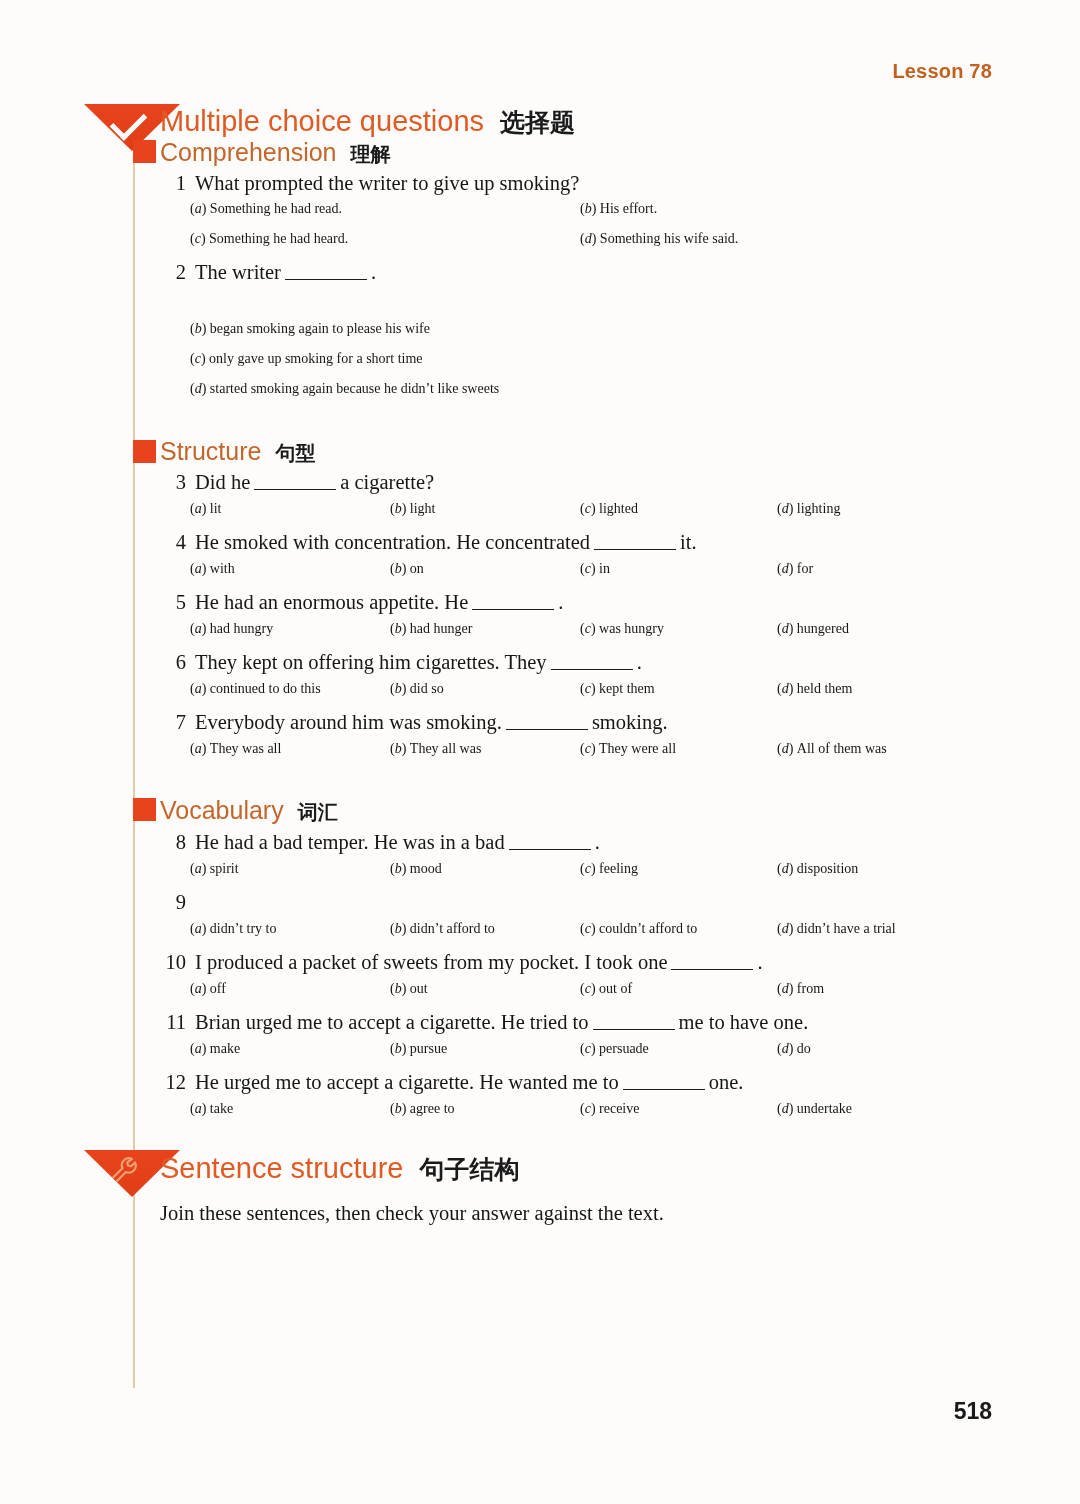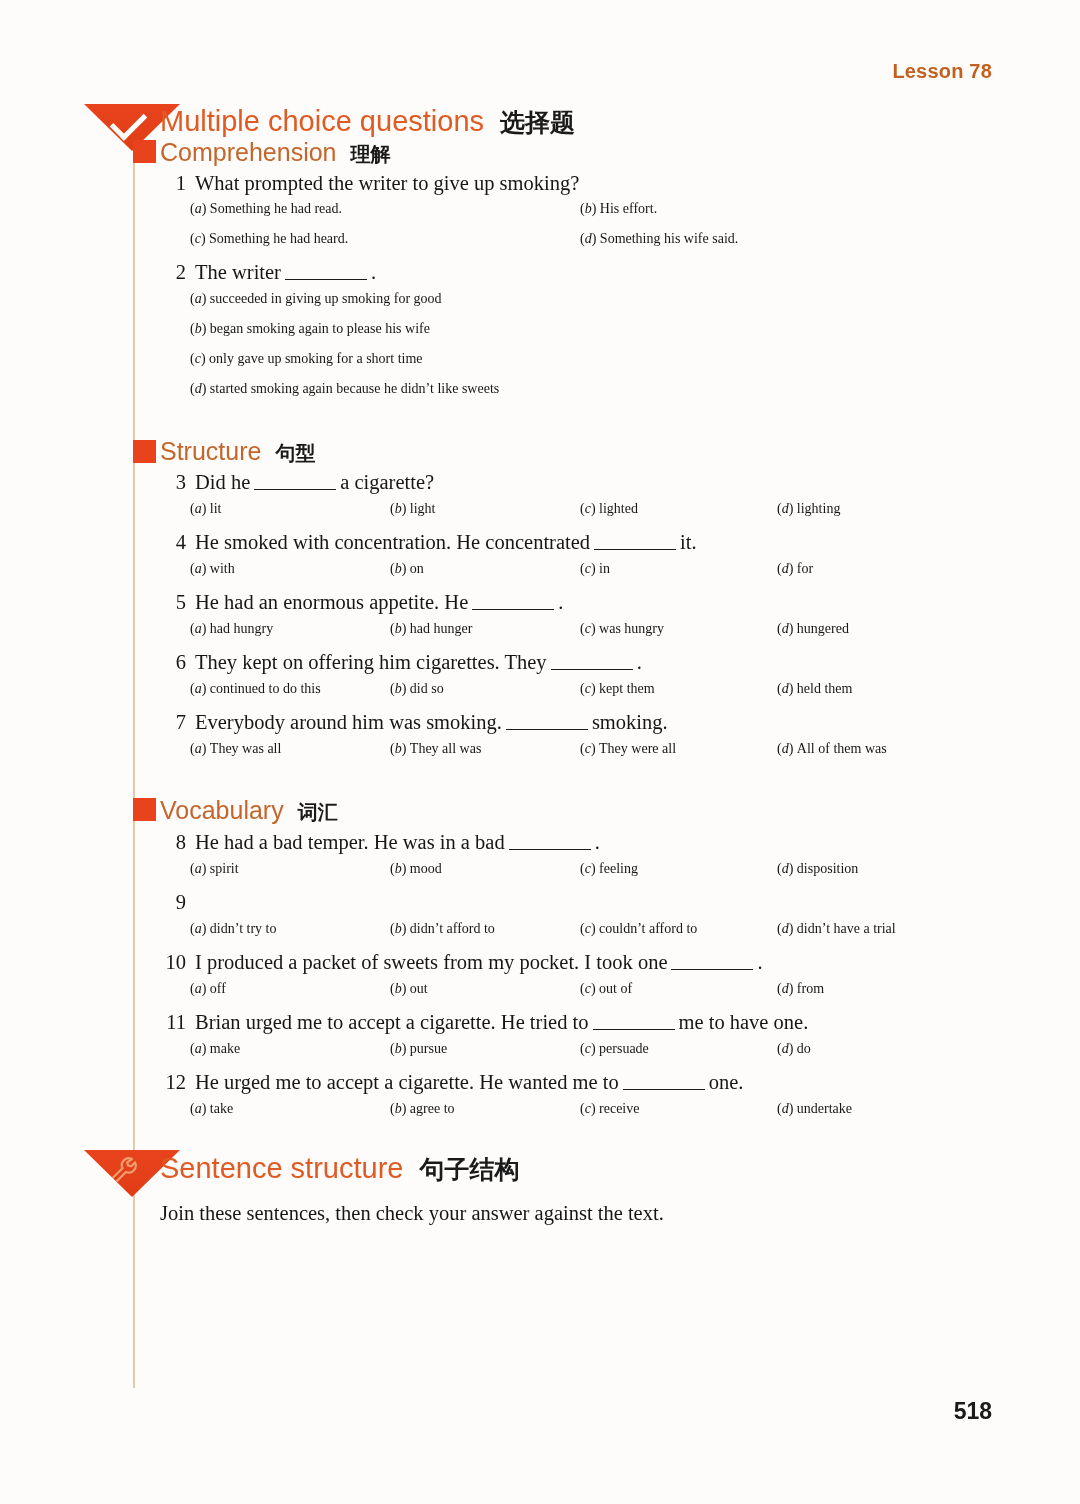--- a/index.html
+++ b/index.html
@@ -193,23 +193,20 @@
     (<i>c</i>)&nbsp;<span>Something he had heard.</span>
   </div>
   <div class="opt" style="left:580px; top:231px;">
     (<i>d</i>)&nbsp;<span>Something his wife said.</span>
   </div>
 
   <div class="q-num" style="left:152px; top:261px;">2</div>
   <div class="q-text" style="left:195px; top:261px;">
     <span>The writer</span><span class="blank"></span><span>.</span>
   </div>
-  <div class="opt" style="left:190px; top:291px;">
-    (<i>a</i>)&nbsp;<span>succeeded in giving up smoking for good</span>
-  </div>
   <div class="opt" style="left:190px; top:321px;">
     (<i>b</i>)&nbsp;<span>began smoking again to please his wife</span>
   </div>
   <div class="opt" style="left:190px; top:351px;">
     (<i>c</i>)&nbsp;<span>only gave up smoking for a short time</span>
   </div>
   <div class="opt" style="left:190px; top:381px;">
     (<i>d</i>)&nbsp;<span>started smoking again because he didn’t like sweets</span>
   </div>
 

